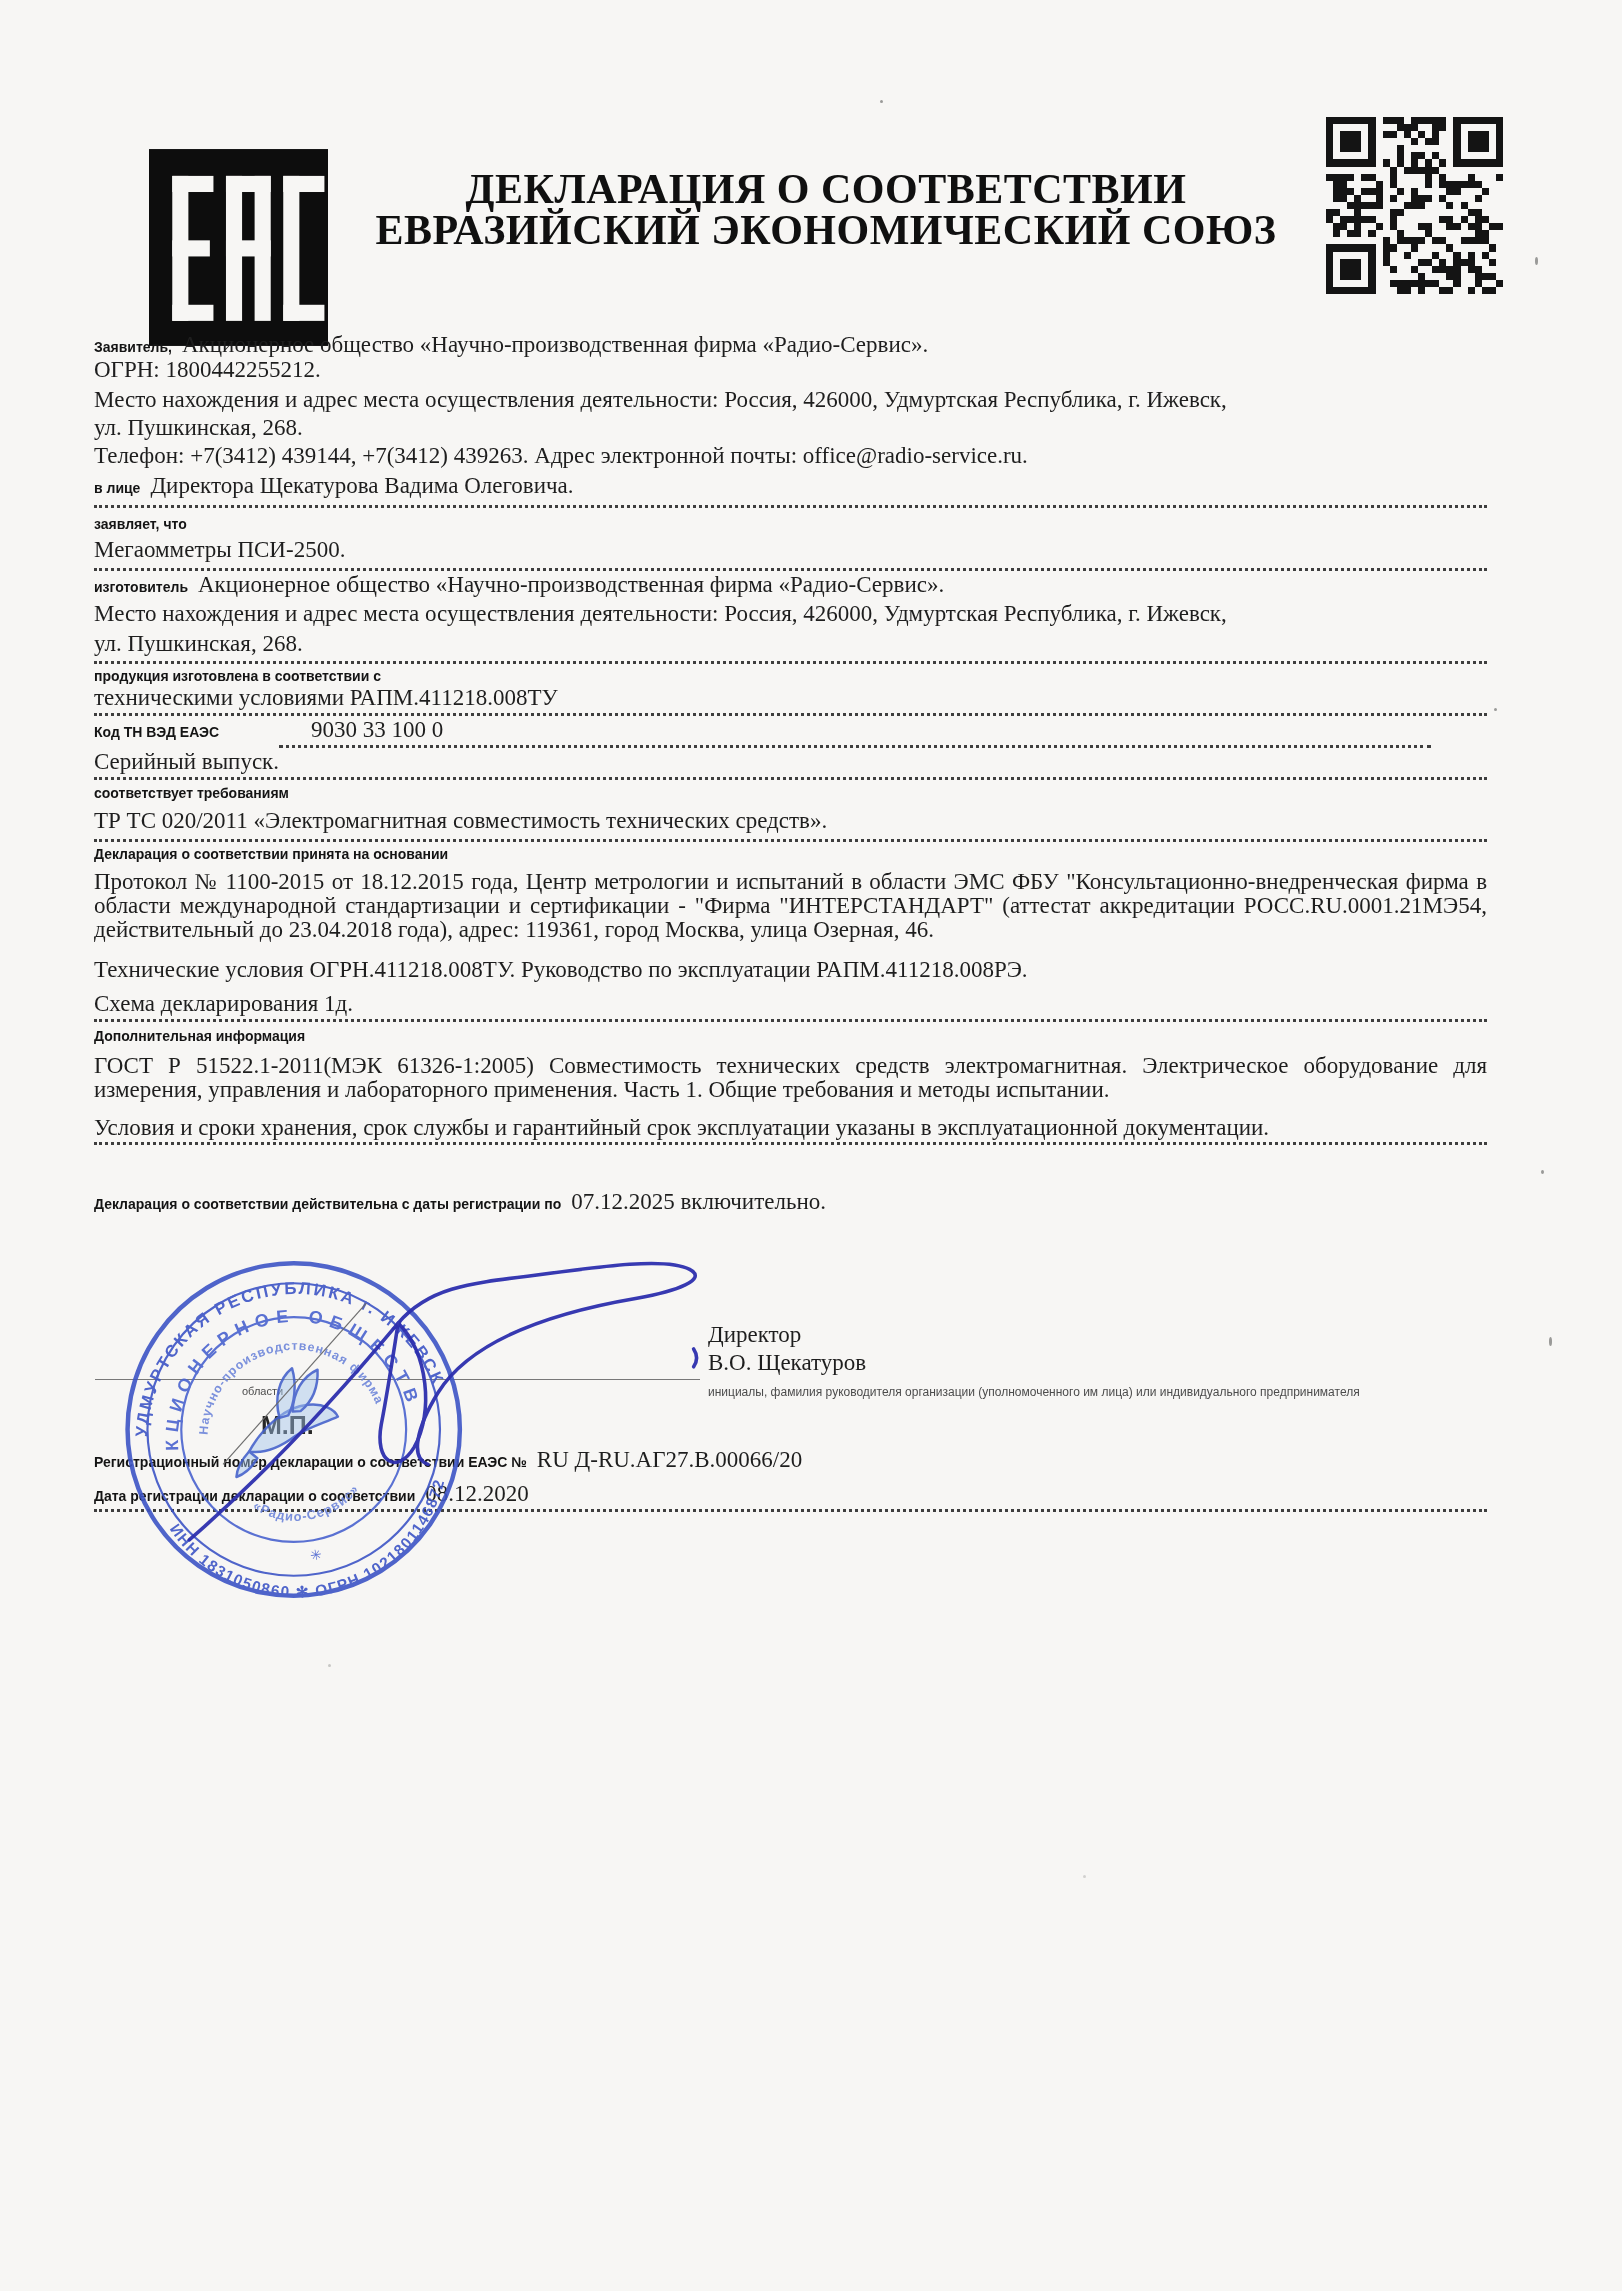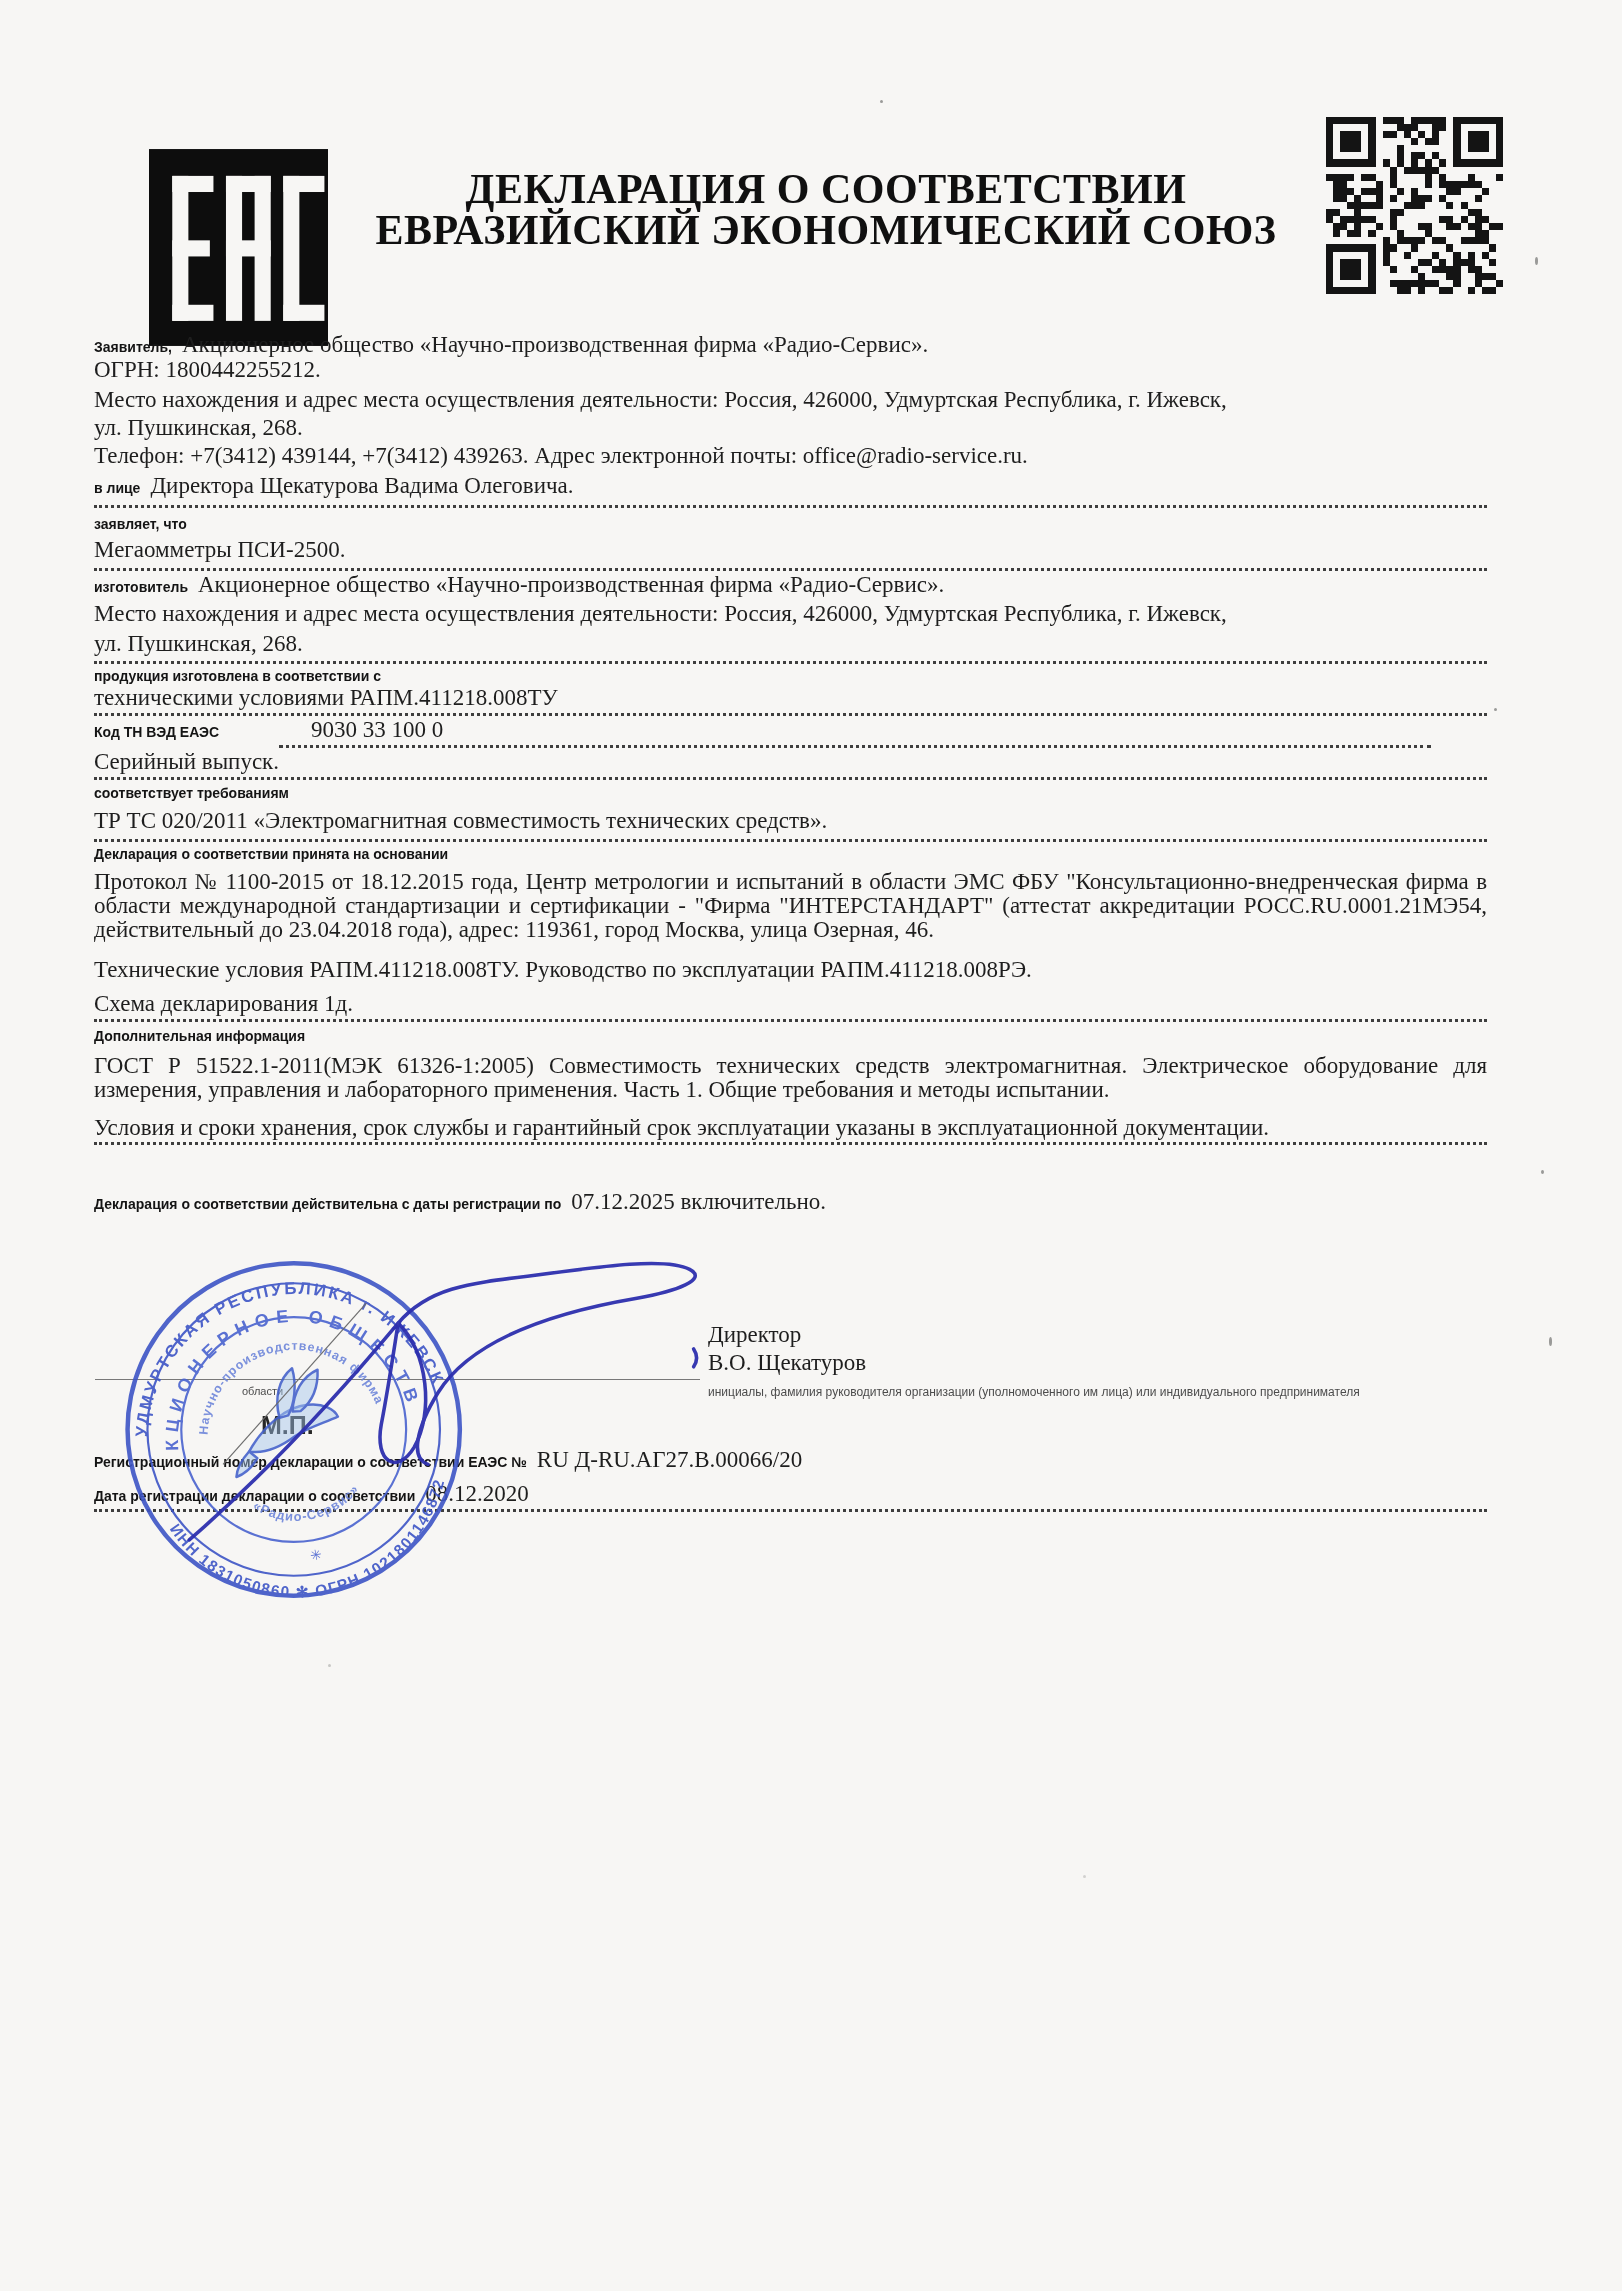--- a/index.html
+++ b/index.html
@@ -289,21 +289,21 @@
   </div>
   <div class="dot" style="top:745px;left:279px;width:1152px"></div>
   <div class="ln" style="top:748px">Серийный выпуск.</div>
   <div class="dot" style="top:777px"></div>
 
   <div class="ln bl" style="top:780px">соответствует требованиям</div>
   <div class="ln" style="top:807px">ТР ТС 020/2011 «Электромагнитная совместимость технических средств».</div>
   <div class="dot" style="top:839px"></div>
   <div class="ln bl" style="top:841px">Декларация о соответствии принята на основании</div>
   <div class="ln wrap" style="top:870px">Протокол № 1100-2015 от 18.12.2015 года, Центр метрологии и испытаний в области ЭМС ФБУ "Консультационно-внедренческая фирма в области международной стандартизации и сертификации - "Фирма "ИНТЕРСТАНДАРТ" (аттестат аккредитации РОСС.RU.0001.21МЭ54, действительный до 23.04.2018 года), адрес: 119361, город Москва, улица Озерная, 46.</div>
-  <div class="ln" style="top:956px">Технические условия РАПМ.411218.008ТУ. Руководство по эксплуатации РАПМ.411218.008РЭ.</div>
+  <div class="ln" style="top:956px">Технические условия ОГРН.411218.008ТУ. Руководство по эксплуатации РАПМ.411218.008РЭ.</div>
   <div class="ln" style="top:990px">Схема декларирования 1д.</div>
   <div class="dot" style="top:1019px"></div>
 
   <div class="ln bl" style="top:1023px">Дополнительная информация</div>
   <div class="ln wrap" style="top:1054px">ГОСТ Р 51522.1-2011(МЭК 61326-1:2005) Совместимость технических средств электромагнитная. Электрическое оборудование для измерения, управления и лабораторного применения. Часть 1. Общие требования и методы испытании.</div>
   <div class="ln" style="top:1114px">Условия и сроки хранения, срок службы и гарантийный срок эксплуатации указаны в эксплуатационной документации.</div>
   <div class="dot" style="top:1142px"></div>
 
   <div class="ln" style="top:1188px">
     <span class="bl gap">Декларация о соответствии действительна с даты регистрации по</span><span>07.12.2025</span>

